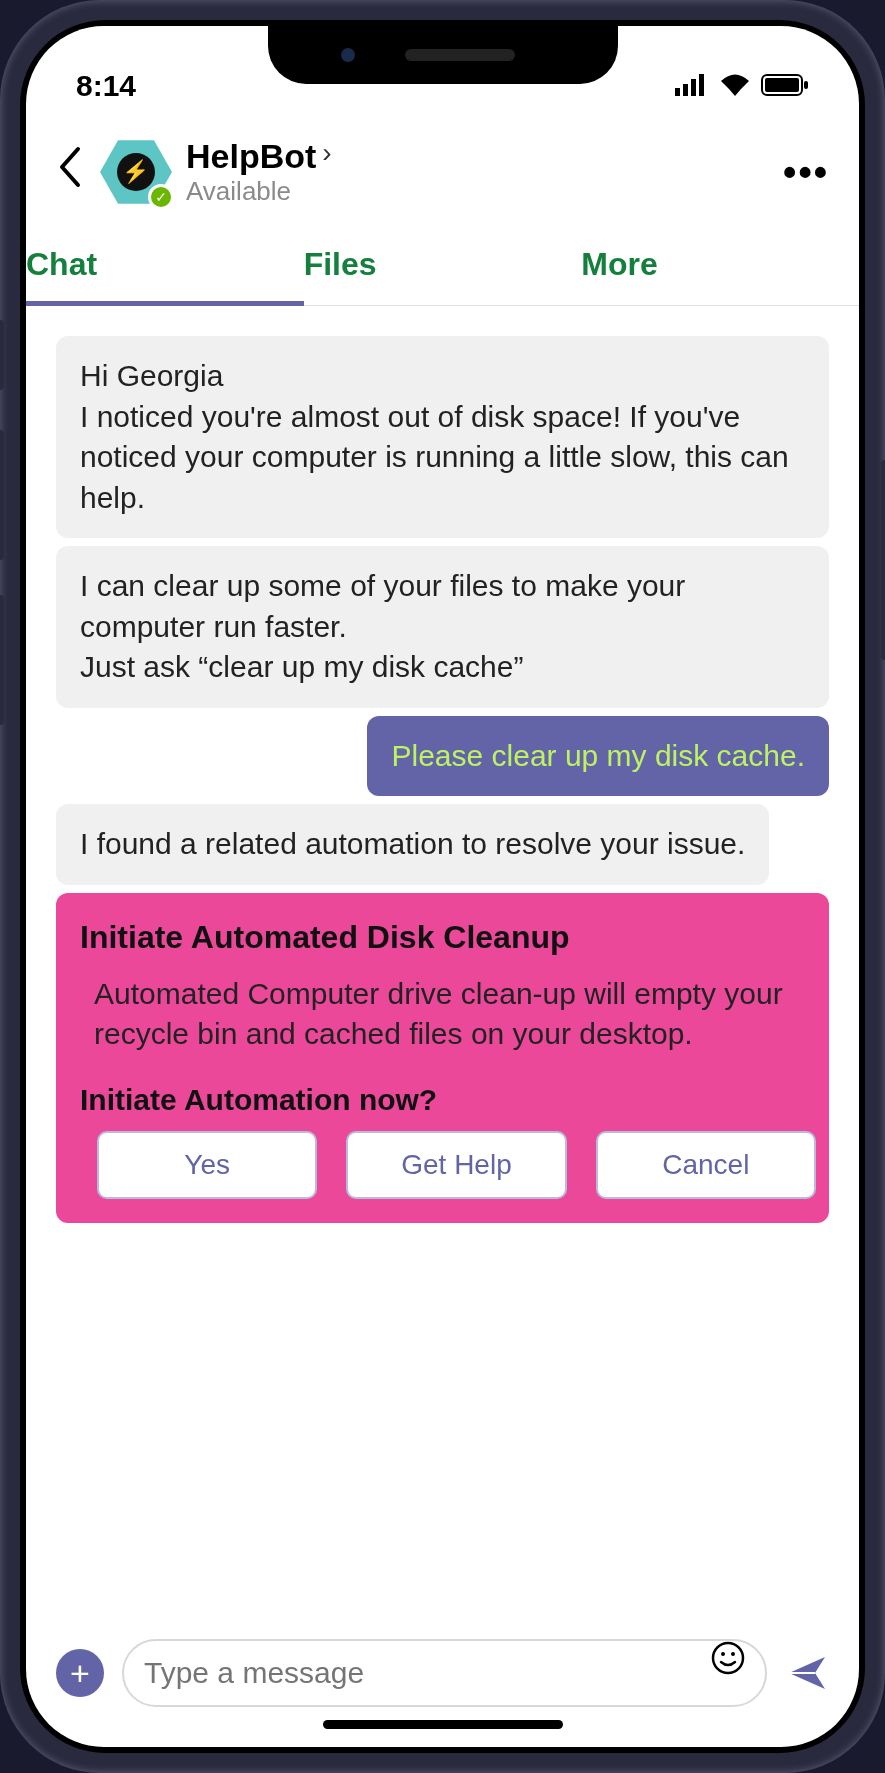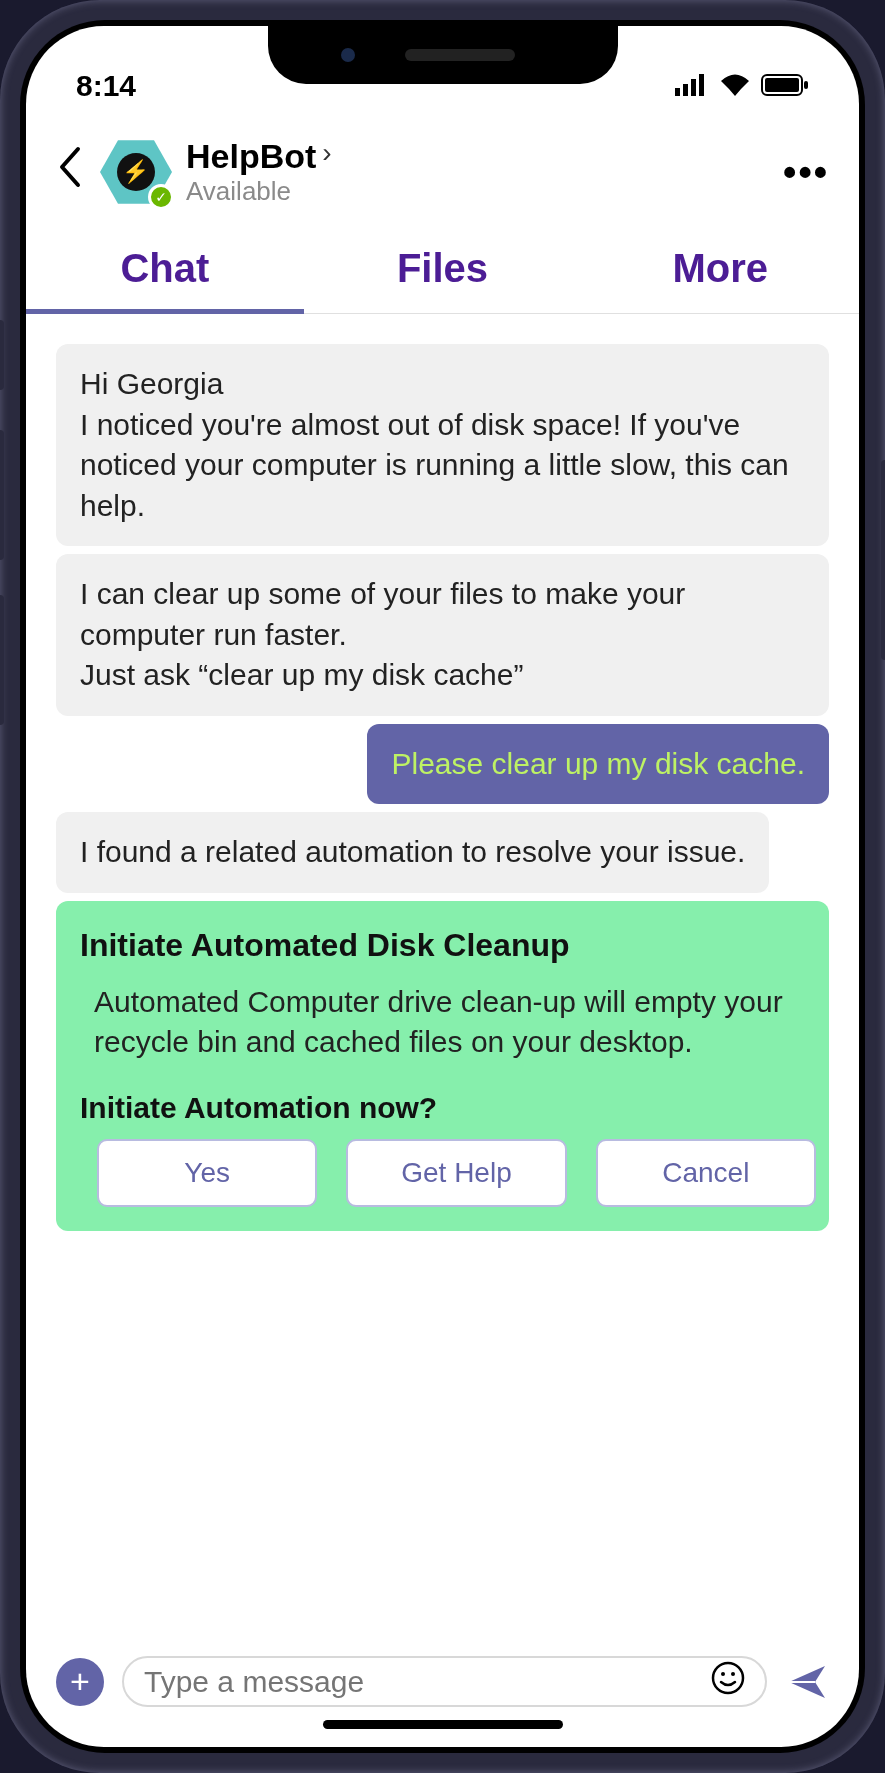--- a/index.html
+++ b/index.html
@@ -155,25 +155,24 @@
   font-weight: 900;
   letter-spacing: 2px;
   color: #000;
 }
 .tabs {
   display: flex;
   border-bottom: 1px solid #e0e0e0;
 }
 .tab {
   flex: 1;
-  text-align: center;
   padding: 18px 0 22px 0;
-  font-size: 40px;
+  font-size: 32px;
   font-weight: 600;
-  color: #4c1d95;
+  color: #15803d;
   position: relative;
 }
 .tab.active::after {
   content: "";
   position: absolute;
   bottom: -1px;
   left: 0;
   right: 0;
   height: 5px;
   background: #6264a7;
@@ -198,21 +197,21 @@
   white-space: pre-line;
 }
 .msg.user {
   background: #6264a7;
   color: #bef264;
   align-self: flex-end;
   max-width: 75%;
   border-radius: 12px;
 }
 .card {
-  background: #86efac;
+  background: #ec4899;
   border-radius: 12px;
   padding: 26px 13px 24px 24px;
   align-self: flex-start;
   width: 100%;
 }
 .card-title {
   font-size: 32px;
   font-weight: 800;
   margin-bottom: 18px;
   color: #111;
@@ -261,23 +260,22 @@
   display: flex;
   align-items: center;
   justify-content: center;
   font-size: 34px;
   font-weight: 400;
 }
 .input-wrap {
   flex: 1;
   border: 2px solid #d8d8d8;
   border-radius: 40px;
-  height: 51px;
-  display: flex;
-  align-items: center;
+  height: 68px;
+  display: flex;
   padding: 0 20px;
 }
 .msg-input {
   flex: 1;
   border: none;
   outline: none;
   font-size: 30px;
   color: #888;
   background: transparent;
 }

